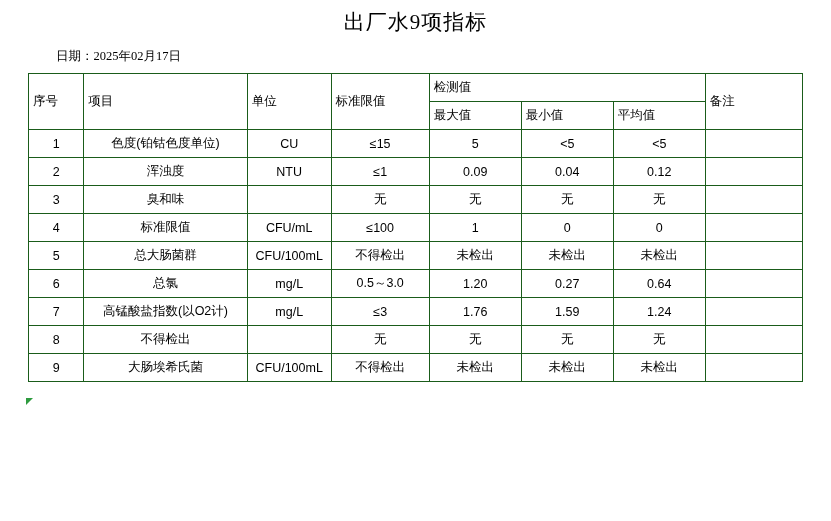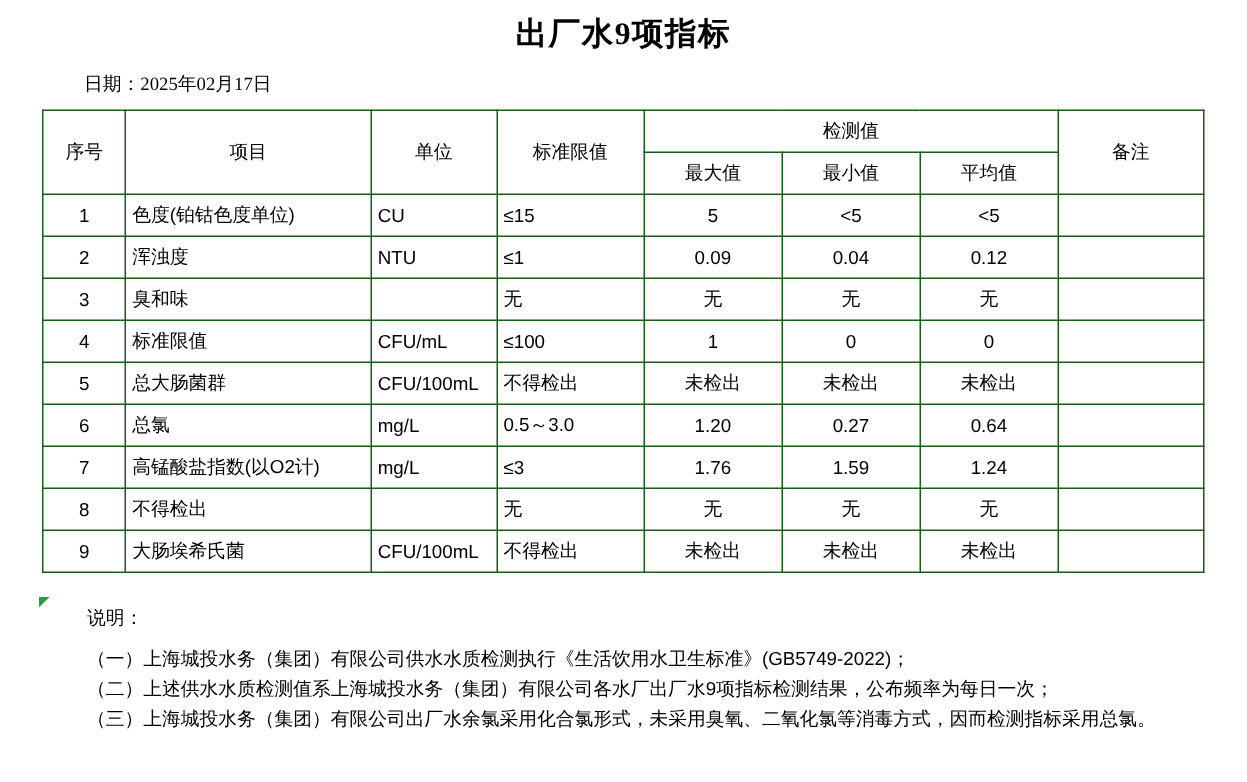--- a/index.html
+++ b/index.html
@@ -15,21 +15,21 @@
     overflow: hidden;
   }
   .page {
     position: relative;
     width: 831px;
     height: 521px;
   }
   .title {
     text-align: center;
     font-size: 21px;
-    font-weight: bold;
+    font-weight: normal;
     letter-spacing: 1px;
     padding-top: 8px;
     font-family: "Liberation Serif", serif;
   }
   .date-line {
     margin-left: 56px;
     margin-top: 12px;
     font-size: 12.5px;
     font-family: Liberation Serif, serif;
   }
@@ -41,23 +41,23 @@
     table-layout: fixed;
   }
   table.report td, table.report th {
     border: 1px solid #1a5c1a;
     font-size: 12.5px;
     font-weight: normal;
     height: 27px;
     padding: 0 4px;
   }
   .c-center { text-align: center; }
-  .c-left { text-align: left; padding-left: 8px; }
+  .c-left { text-align: center; padding-left: 8px; }
   .hdr {
-    text-align: center;
+    text-align: left;
     font-weight: bold;
     font-size: 13.5px;
   }
   .col-no { width: 54px; }
   .col-item { width: 160px; }
   .col-unit { width: 82px; }
   .col-limit { width: 96px; }
   .col-val { width: 90px; }
   .col-remark { width: 95px; }
   .notes {
@@ -207,20 +207,14 @@
         <td class="c-center">未检出</td>
         <td class="c-center">未检出</td>
         <td class="c-center">未检出</td>
         <td class="c-center"></td>
       </tr>
     </tbody>
   </table>
 
   <div class="green-mark"></div>
 
-  <div class="notes">
-    <div class="notes-title">说明：</div>
-    <div class="notes-line">（一）上海城投水务（集团）有限公司供水水质检测执行《生活饮用水卫生标准》(GB5749-2022)；</div>
-    <div class="notes-line">（二）上述供水水质检测值系上海城投水务（集团）有限公司各水厂出厂水9项指标检测结果，公布频率为每日一次；</div>
-    <div class="notes-line">（三）上海城投水务（集团）有限公司出厂水余氯采用化合氯形式，未采用臭氧、二氧化氯等消毒方式，因而检测指标采用总氯。</div>
-  </div>
 
 </div>
 
 </body></html>

